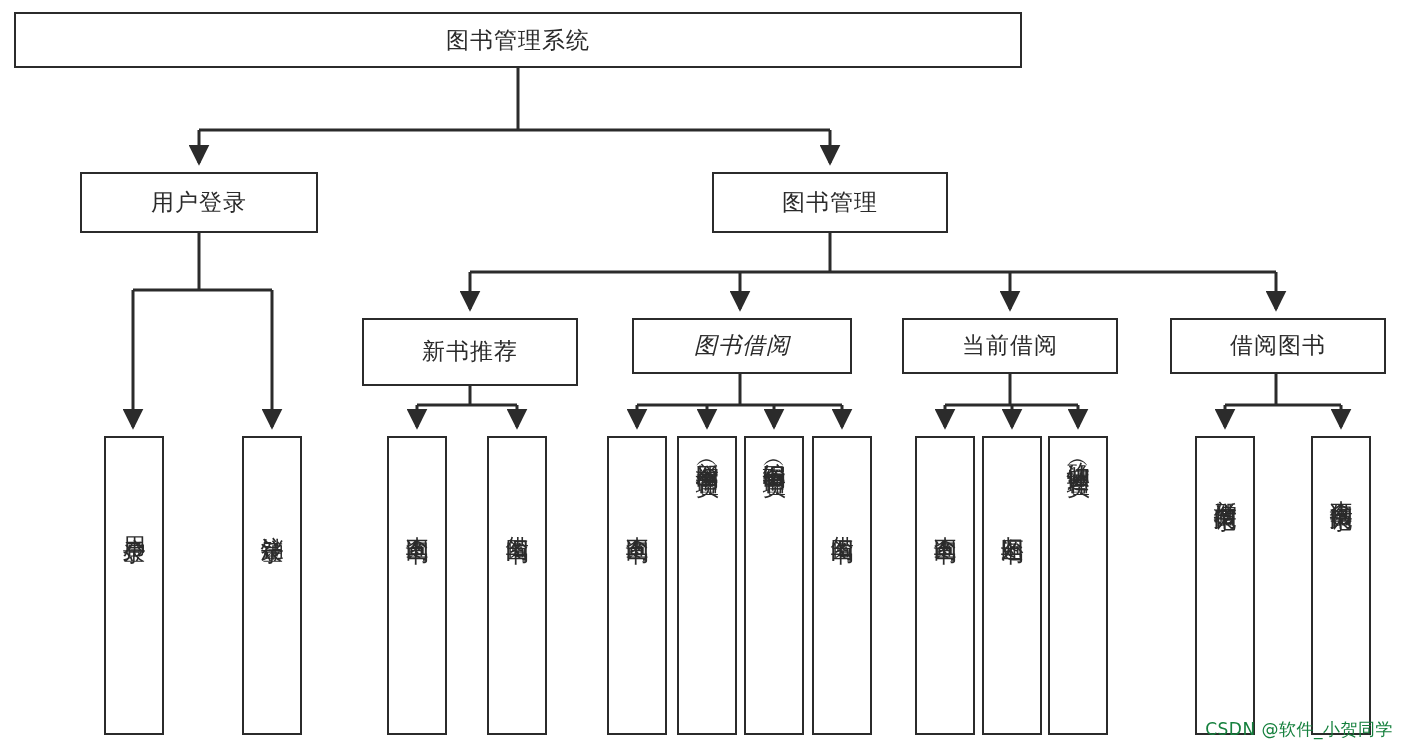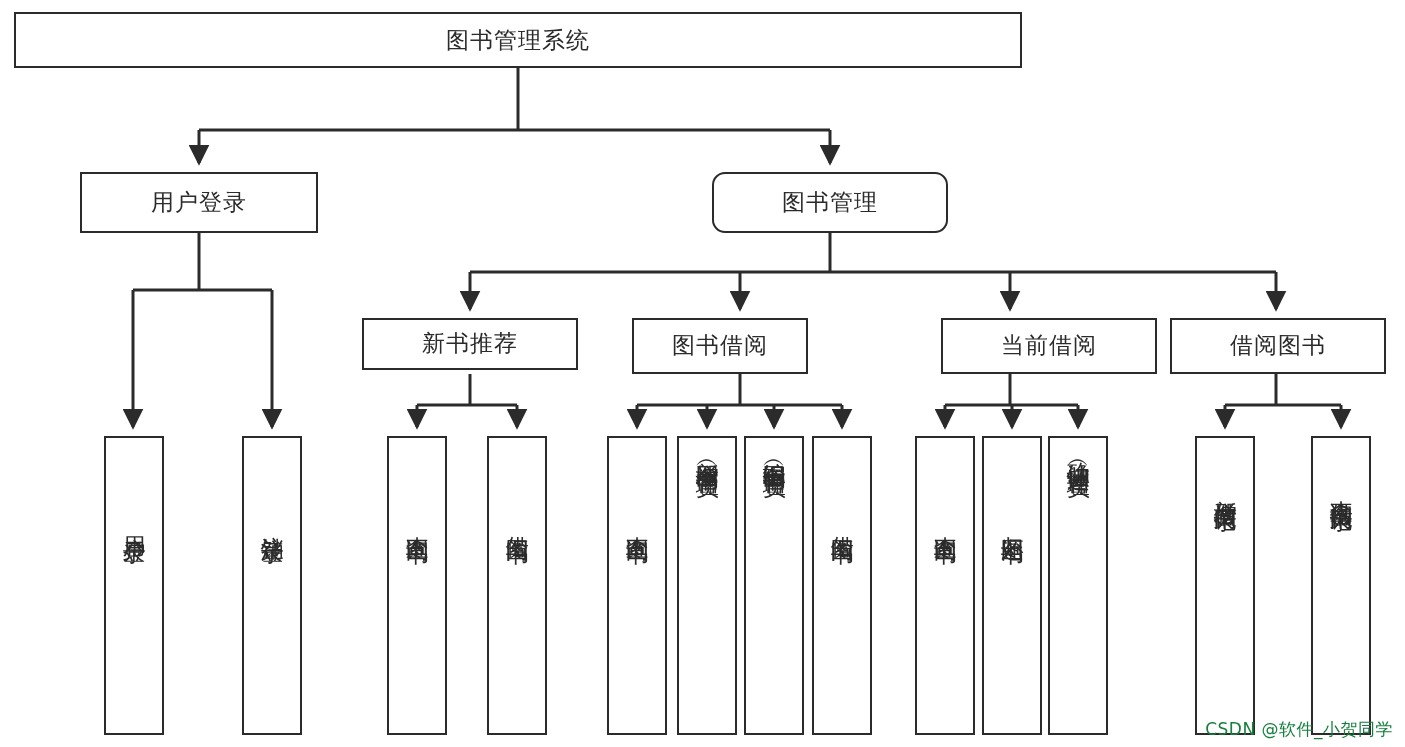--- a/index.html
+++ b/index.html
@@ -129,31 +129,31 @@
     </g>
   </svg>
 
   <div class="node root" style="left:14px; top:12px; width:1008px; height:56px;">
     <span>图书管理系统</span>
   </div>
 
   <div class="node horiz" style="left:80px; top:172px; width:238px; height:61px;">
     <span>用户登录</span>
   </div>
-  <div class="node horiz" style="left:712px; top:172px; width:236px; height:61px;border-radius:13px;">
+  <div class="node horiz" style="left:712px; top:172px; width:236px; height:61px;">
     <span>图书管理</span>
   </div>
 
-  <div class="node horiz" style="left:362px; top:318px; width:216px; height:52px;text-align:center;">
+  <div class="node horiz" style="left:362px; top:318px; width:216px; height:68px;text-align:center;">
     <span>新书推荐</span>
   </div>
-  <div class="node horiz" style="left:632px; top:318px; width:176px; height:56px;">
+  <div class="node horiz" style="left:632px; top:318px; width:220px; height:56px;font-style:italic;">
     <span>图书借阅</span>
   </div>
-  <div class="node horiz" style="left:902px; top:318px; width:216px; height:56px;margin-left:39px;">
+  <div class="node horiz" style="left:902px; top:318px; width:216px; height:56px;">
     <span>当前借阅</span>
   </div>
   <div class="node horiz" style="left:1170px; top:318px; width:216px; height:56px;">
     <span>借阅图书</span>
   </div>
 
   <div class="node leaf center" style="left:104px; top:436px; width:60px; height:299px; padding-top:80px;">
     <span class="vtext">用户登录</span>
   </div>
   <div class="node leaf center" style="left:242px; top:436px; width:60px; height:299px; padding-top:80px;">

